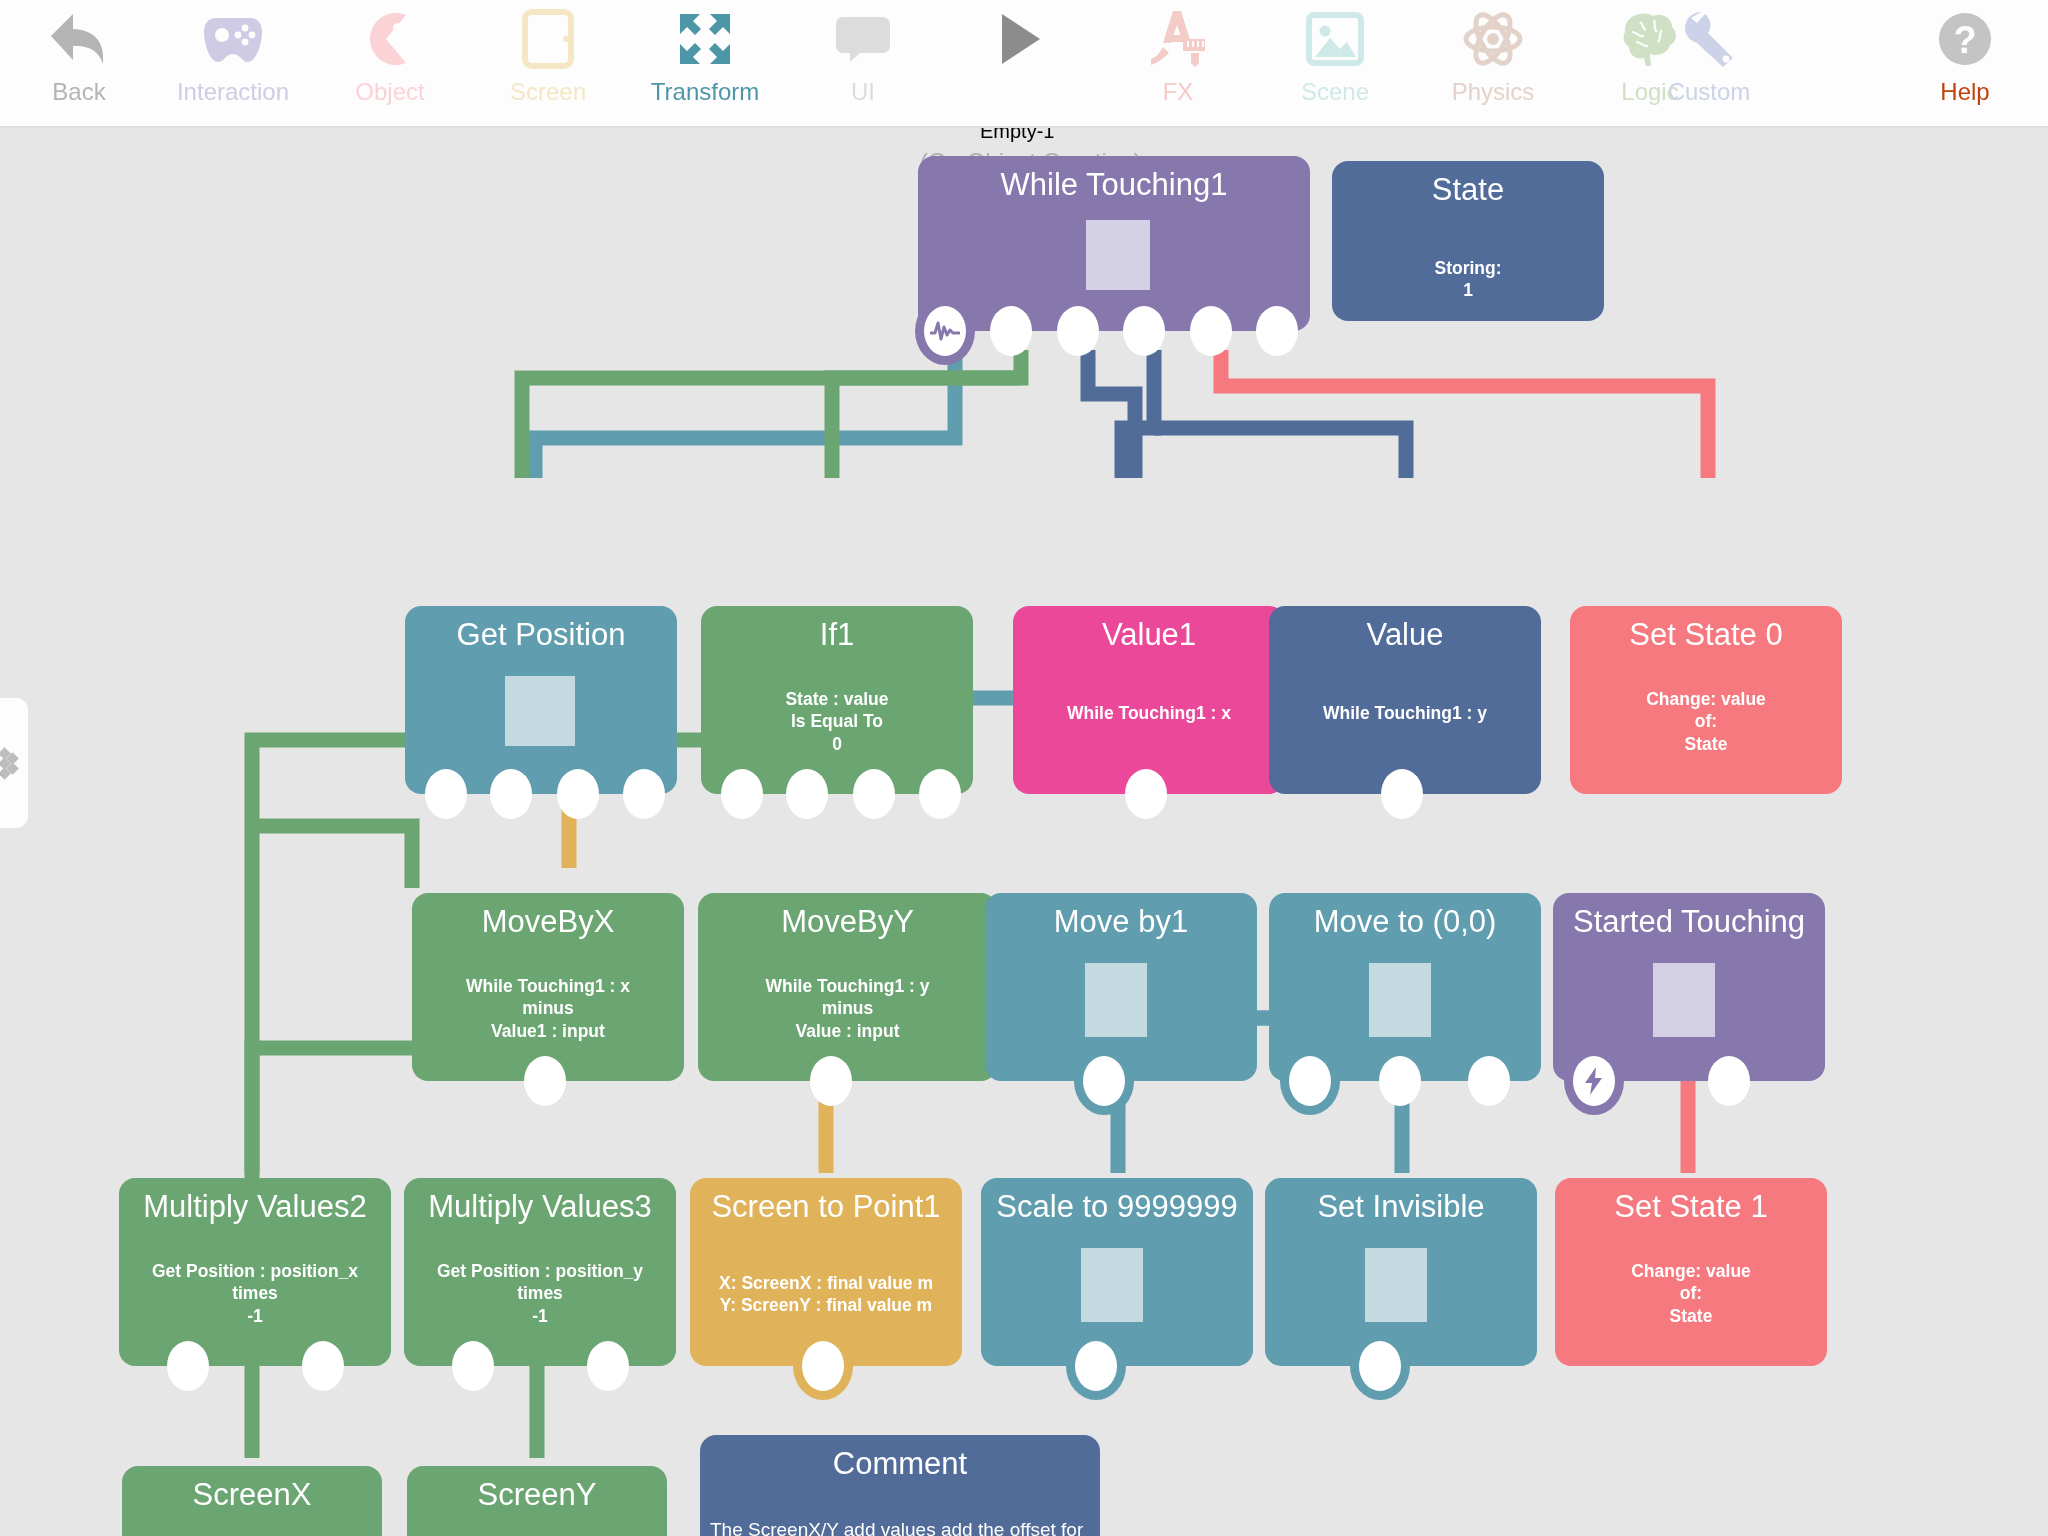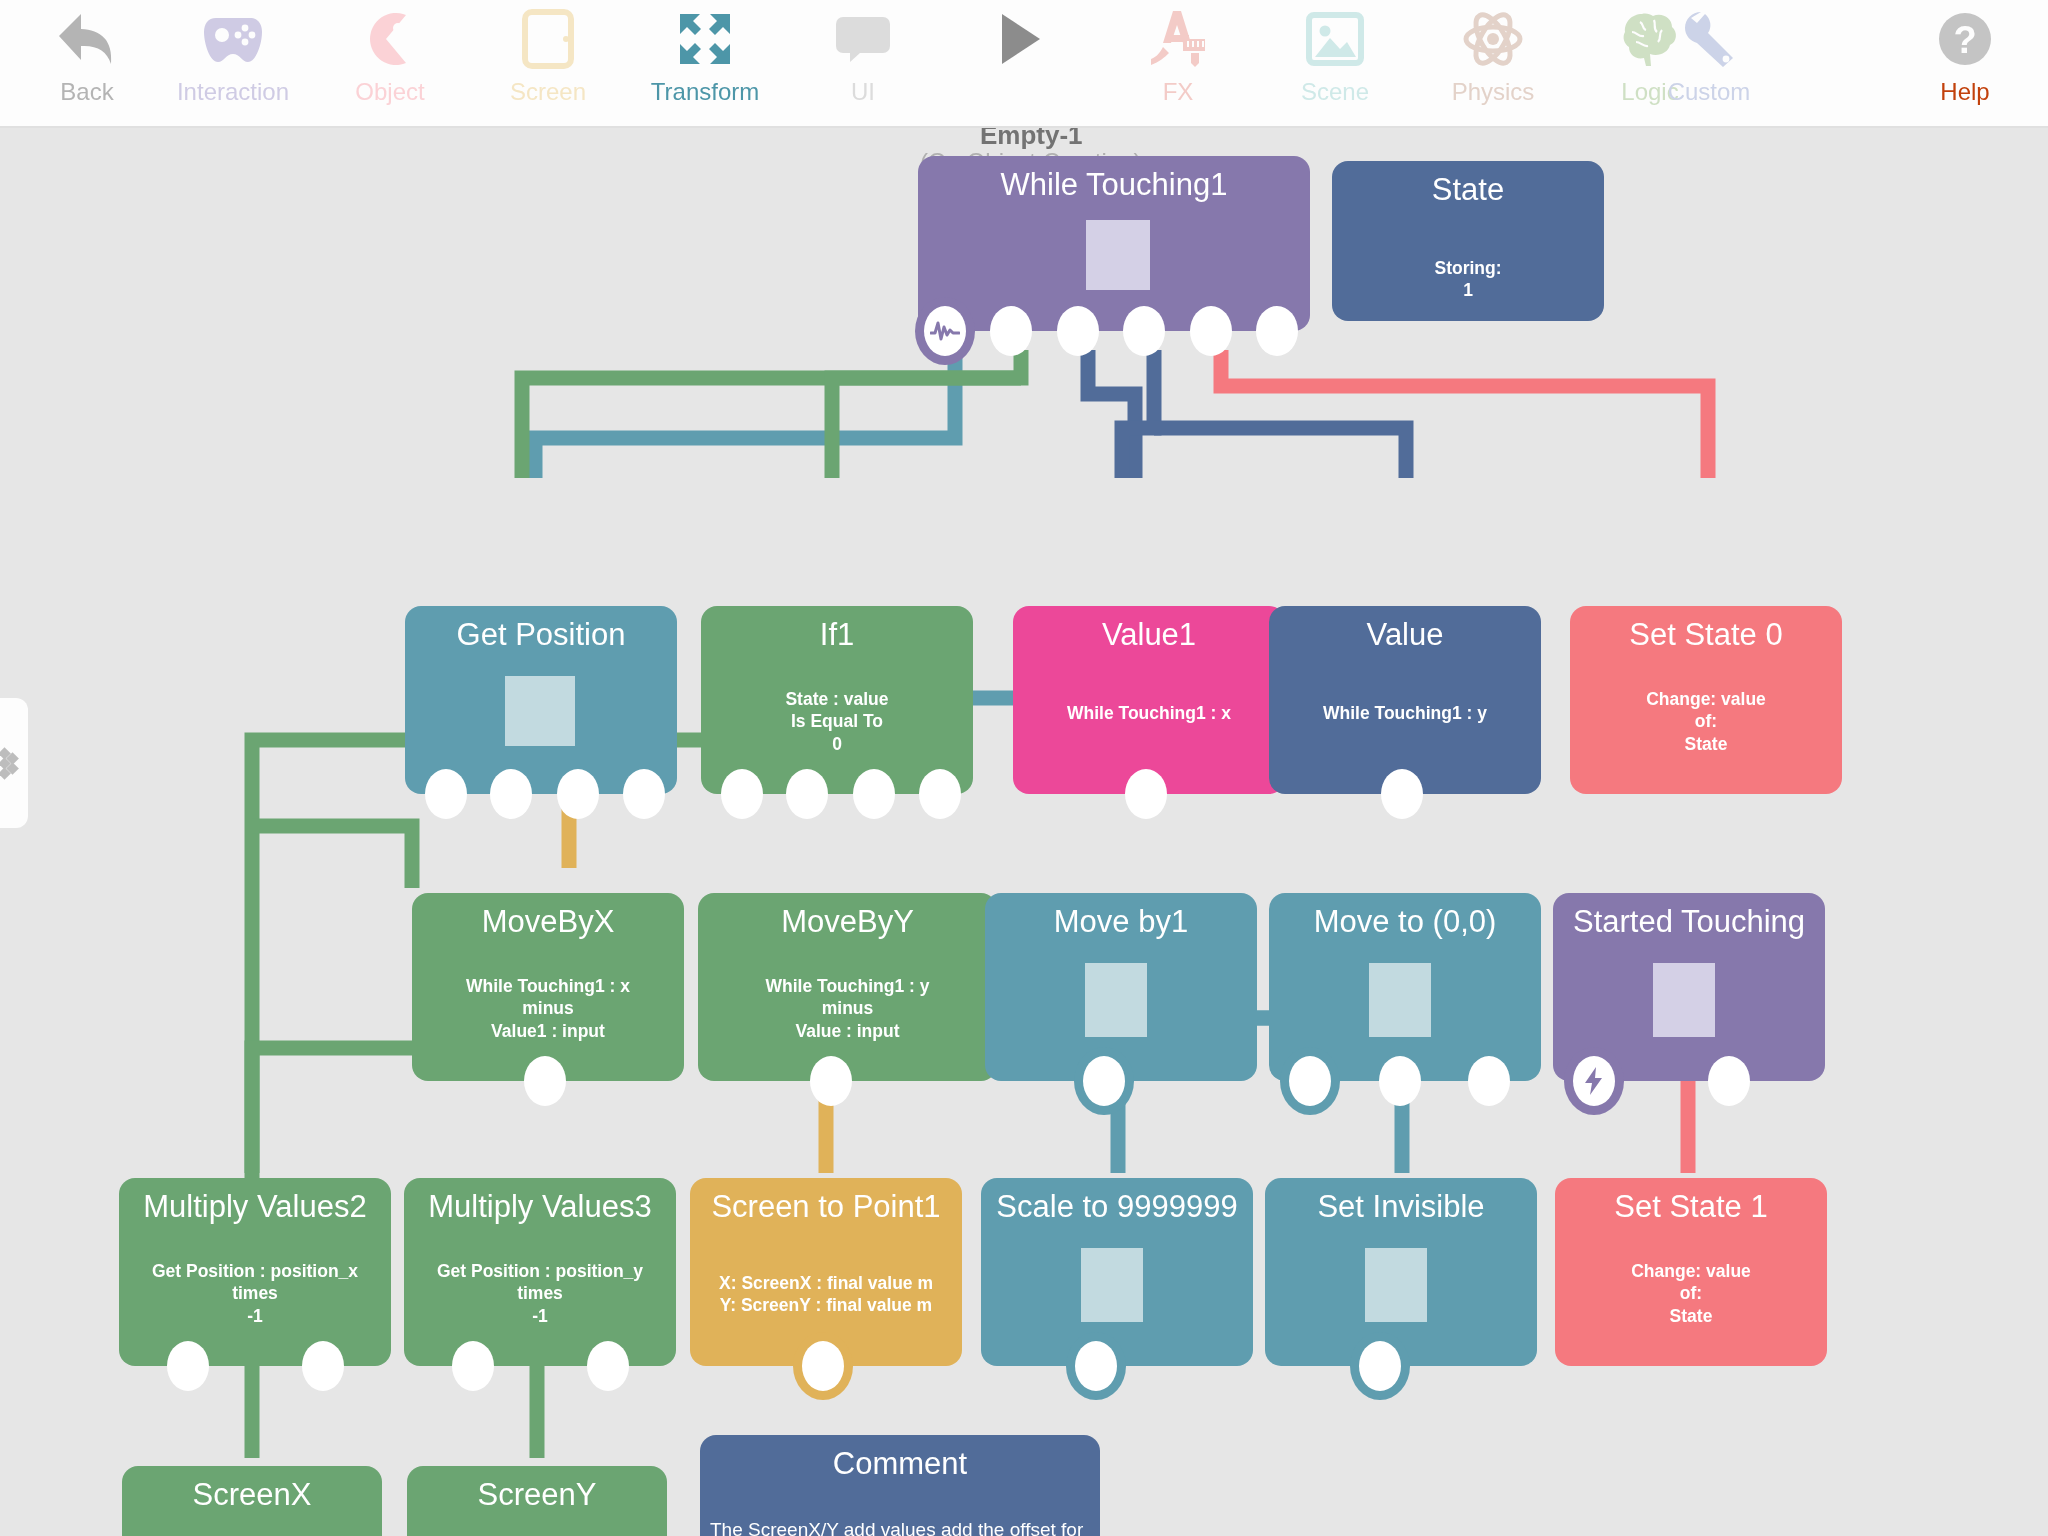--- a/index.html
+++ b/index.html
@@ -55,23 +55,23 @@
     width: 36px; height: 130px;
     background: #fdfdfd;
     border-radius: 0 12px 12px 0;
     display: flex; align-items: center; justify-content: center;
     cursor: pointer;
   }
 
   
   .group-label {
     position: absolute;
-    font-weight: bold;
-    font-size: 26px;
-    color: #737373;
+    font-weight: normal;
+    font-size: 20px;
+    color: #000000;
     white-space: nowrap;
   }
   .group-sub {
     position: absolute;
     font-size: 24px;
     color: #b0b0b0;
     white-space: nowrap;
   }
 
   
@@ -124,21 +124,21 @@
     cursor: pointer;
   }
   .port svg { display: block; }
 </style>
 </head>
 <body>
 
 <div id="app">
 
   <div id="toolbar">
-      <div class="tb-item" style="left: 12px;">
+      <div class="tb-item" style="left: 4px;">
         <span class="tb-icon">
           <svg width="64" height="54" viewBox="0 0 64 54">
             <path fill="#b4b4b4" d="M26 2 L4 24 L26 48 L26 34 C42 33 52 39 56 52 C58 28 46 18 26 17 Z"></path>
           </svg>
         </span>
         <span class="tb-label" style="color:#b4b4b4; ">Back</span>
       </div>
       <div class="tb-item" style="left: 158px;">
         <span class="tb-icon">
           <svg width="62" height="50" viewBox="0 0 62 50">

